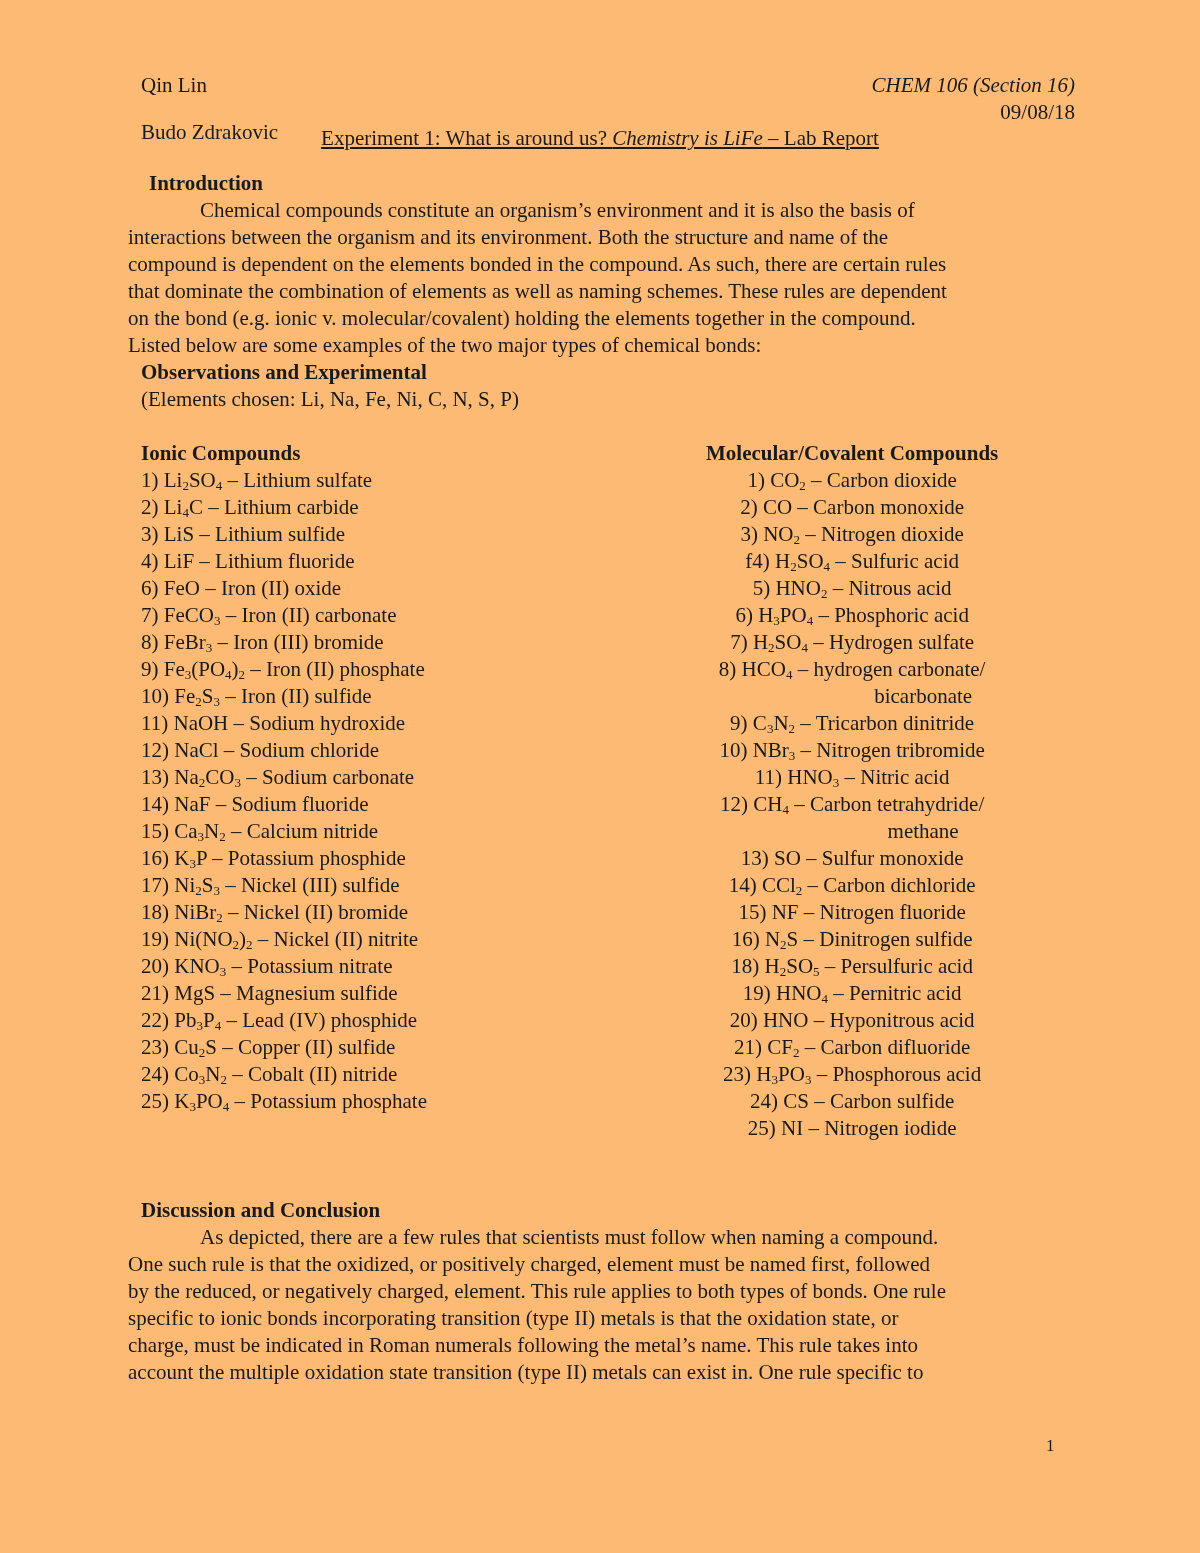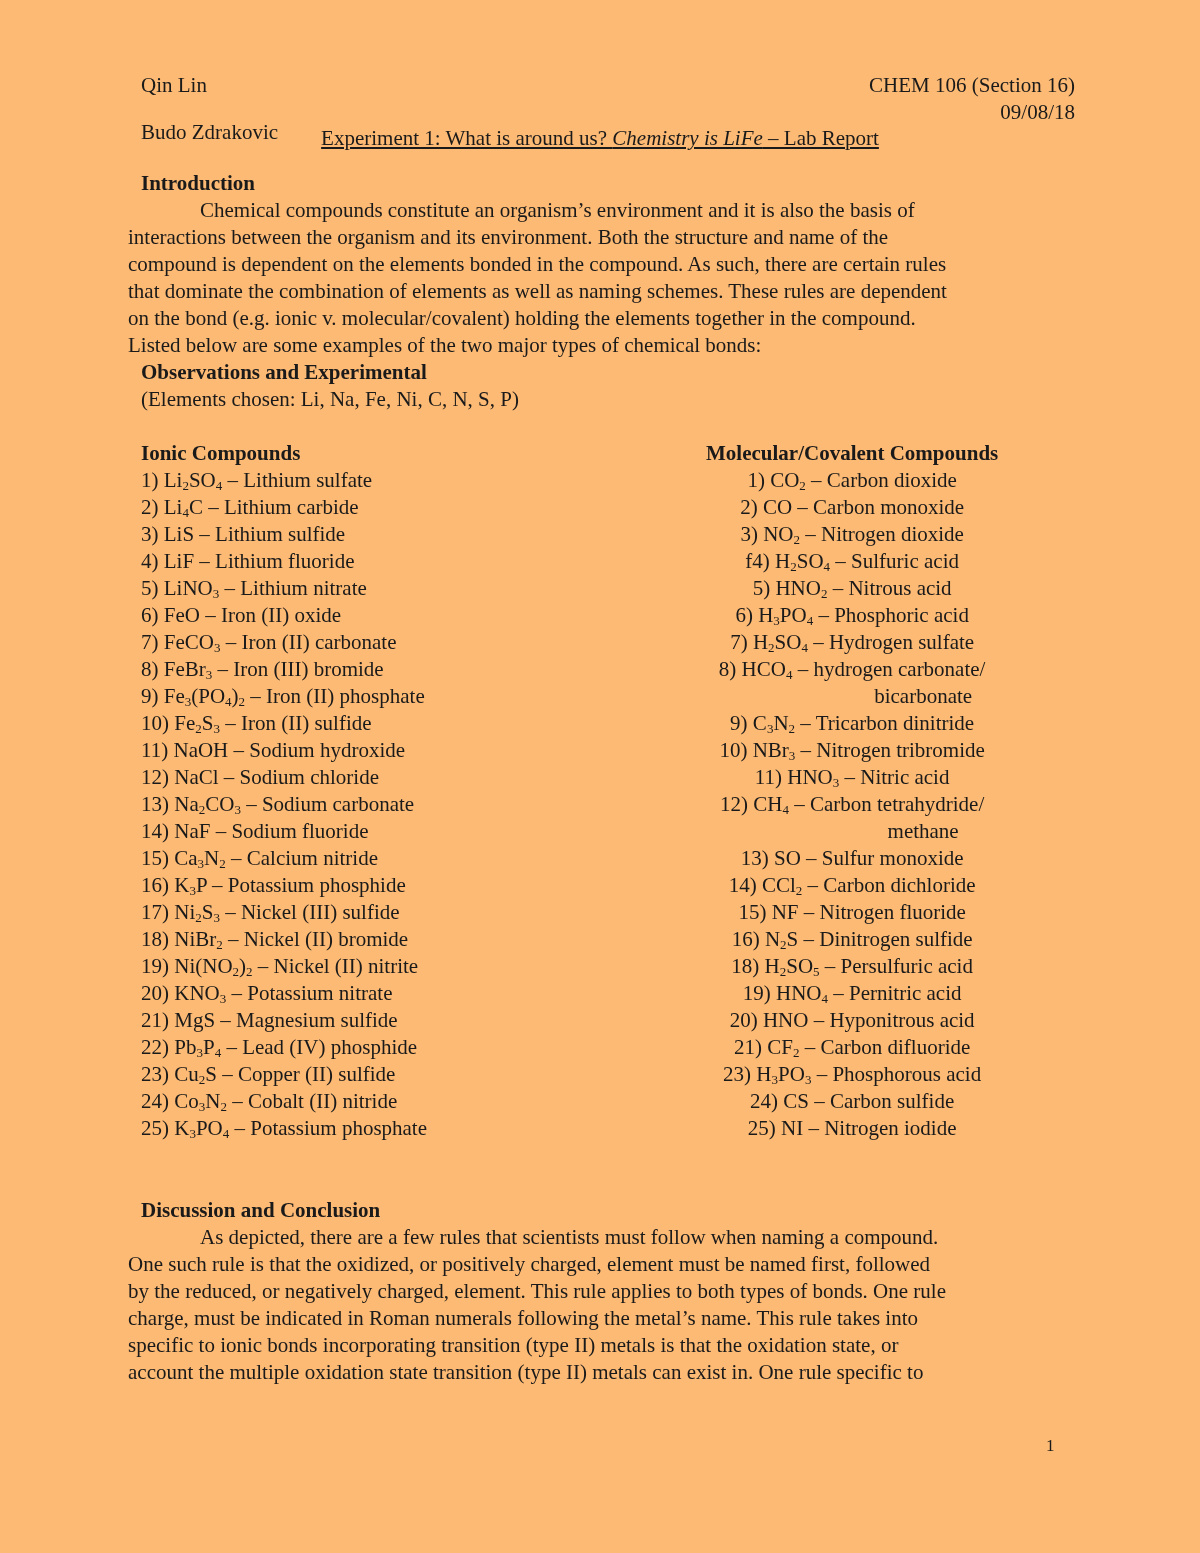--- a/index.html
+++ b/index.html
@@ -23,46 +23,45 @@
   sub { font-size: 13px; vertical-align: -3px; line-height: 0; }
   .pagenum { position: absolute; left: 1046px; top: 1436px; font-size: 17px; }
 </style>
 </head>
 <body>
 
 <div class="page">
 
   <div class="line left" style="top:72px;">Qin Lin</div>
   <div class="line left" style="top:99px;margin-top:20px;">Budo Zdrakovic</div>
-  <div class="line right-align" style="top:72px;">CHEM 106 (Section 16)</div>
+  <div class="line right-align" style="top:72px;font-style:italic;">CHEM 106 (Section 16)</div>
   <div class="line right-align" style="top:99px;">09/08/18</div>
 
   <div class="line title" style="top:125px;"><span>Experiment 1: What is around us? </span><em>Chemistry is LiFe</em><span> – Lab Report</span></div>
 
-  <div class="line left heading" style="top:170px;">Introduction</div>
+  <div class="line left heading" style="top:170px;margin-left:8px;">Introduction</div>
   <div class="para" style="top:197px;">
     <span class="pline indent">Chemical compounds constitute an organism’s environment and it is also the basis of</span>
     <span class="pline">interactions between the organism and its environment. Both the structure and name of the</span>
     <span class="pline">compound is dependent on the elements bonded in the compound. As such, there are certain rules</span>
     <span class="pline">that dominate the combination of elements as well as naming schemes. These rules are dependent</span>
     <span class="pline">on the bond (e.g. ionic v. molecular/covalent) holding the elements together in the compound.</span>
     <span class="pline">Listed below are some examples of the two major types of chemical bonds:</span>
   </div>
 
   <div class="line left heading" style="top:359px;">Observations and Experimental</div>
   <div class="line left" style="top:386px;">(Elements chosen: Li, Na, Fe, Ni, C, N, S, P)</div>
 
   <div class="col col-left">
     <div class="col-heading">Ionic Compounds</div>
     <div id="ionic-items">
         <div class="item"><span>1) </span><span>Li<sub>2</sub>SO<sub>4</sub></span><span> – </span><span>Lithium sulfate</span></div>
         <div class="item"><span>2) </span><span>Li<sub>4</sub>C</span><span> – </span><span>Lithium carbide</span></div>
         <div class="item"><span>3) </span><span>LiS</span><span> – </span><span>Lithium sulfide</span></div>
         <div class="item"><span>4) </span><span>LiF</span><span> – </span><span>Lithium fluoride</span></div>
-        <div class="item"><span>5) </span><span>LiNO<sub>3</sub></span><span> – </span><span>Lithium nitrate</span></div>
         <div class="item"><span>6) </span><span>FeO</span><span> – </span><span>Iron (II) oxide</span></div>
         <div class="item"><span>7) </span><span>FeCO<sub>3</sub></span><span> – </span><span>Iron (II) carbonate</span></div>
         <div class="item"><span>8) </span><span>FeBr<sub>3</sub></span><span> – </span><span>Iron (III) bromide</span></div>
         <div class="item"><span>9) </span><span>Fe<sub>3</sub>(PO<sub>4</sub>)<sub>2</sub></span><span> – </span><span>Iron (II) phosphate</span></div>
         <div class="item"><span>10) </span><span>Fe<sub>2</sub>S<sub>3</sub></span><span> – </span><span>Iron (II) sulfide</span></div>
         <div class="item"><span>11) </span><span>NaOH</span><span> – </span><span>Sodium hydroxide</span></div>
         <div class="item"><span>12) </span><span>NaCl</span><span> – </span><span>Sodium chloride</span></div>
         <div class="item"><span>13) </span><span>Na<sub>2</sub>CO<sub>3</sub></span><span> – </span><span>Sodium carbonate</span></div>
         <div class="item"><span>14) </span><span>NaF</span><span> – </span><span>Sodium fluoride</span></div>
         <div class="item"><span>15) </span><span>Ca<sub>3</sub>N<sub>2</sub></span><span> – </span><span>Calcium nitride</span></div>
@@ -108,19 +107,19 @@
         <div class="item"><span>24) </span><span>CS</span><span> – </span><span>Carbon sulfide</span></div>
         <div class="item"><span>25) </span><span>NI</span><span> – </span><span>Nitrogen iodide</span></div>
       </div>
   </div>
 
   <div class="line left heading" style="top:1197px;">Discussion and Conclusion</div>
   <div class="para" style="top:1224px;">
     <span class="pline indent">As depicted, there are a few rules that scientists must follow when naming a compound.</span>
     <span class="pline">One such rule is that the oxidized, or positively charged, element must be named first, followed</span>
     <span class="pline">by the reduced, or negatively charged, element. This rule applies to both types of bonds. One rule</span>
+    <span class="pline">specific to ionic bonds incorporating transition (type II) metals is that the oxidation state, or</span>
     <span class="pline">charge, must be indicated in Roman numerals following the metal’s name. This rule takes into</span>
-    <span class="pline">specific to ionic bonds incorporating transition (type II) metals is that the oxidation state, or</span>
     <span class="pline">account the multiple oxidation state transition (type II) metals can exist in. One rule specific to</span>
   </div>
 
   <div class="pagenum">1</div>
 </div>
 
 </body></html>

